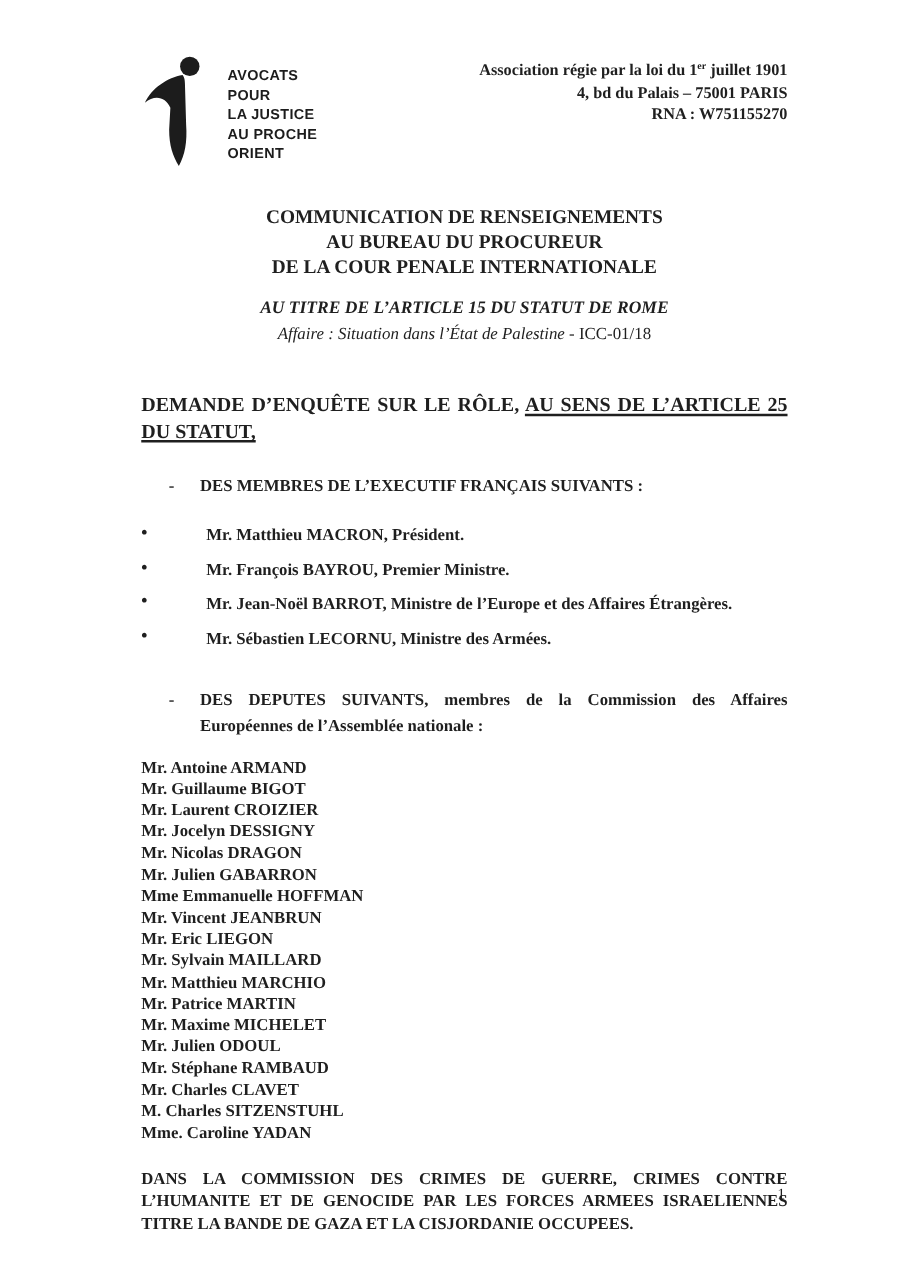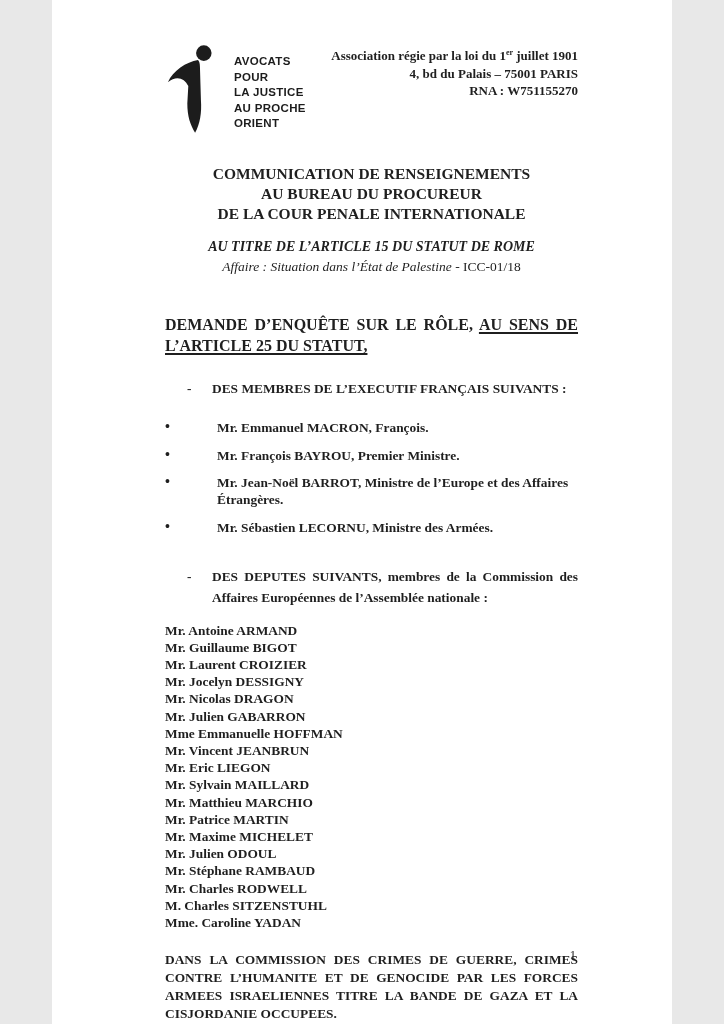--- a/index.html
+++ b/index.html
@@ -1,19 +1,19 @@
 <!DOCTYPE html>
 <html><head>
 <meta charset="utf-8">
 <style>
   * { margin: 0; padding: 0; box-sizing: border-box; }
   html, body { background: #e8e8e8; }
   .page {
     position: relative;
-    width: 620px;
+    width: 724px;
     height: 1024px;
     margin: 0 auto;
     background: #ffffff;
     color: #1f1f1f;
     font-family: "Liberation Serif", serif;
     overflow: hidden;
   }
   .content {
     padding: 40px 94px 0 113px;
   }
@@ -154,21 +154,21 @@
     <p class="demande">
       <span>DEMANDE D’ENQUÊTE SUR LE RÔLE, </span><span class="u">AU SENS DE L’ARTICLE 25 DU STATUT,</span>
     </p>
 
     <div class="dash-item">
       <span class="marker">-</span>
       <span>DES MEMBRES DE L’EXECUTIF FRANÇAIS SUIVANTS :</span>
     </div>
 
     <ul class="bullet-list">
-      <li><span class="marker">•</span><span>Mr. Emmanuel MACRON, François.</span></li>
+      <li><span class="marker">•</span><span>Mr. Matthieu MACRON, Président.</span></li>
       <li><span class="marker">•</span><span>Mr. François BAYROU, Premier Ministre.</span></li>
       <li><span class="marker">•</span><span>Mr. Jean-Noël BARROT, Ministre de l’Europe et des Affaires Étrangères.</span></li>
       <li><span class="marker">•</span><span>Mr. Sébastien LECORNU, Ministre des Armées.</span></li>
     </ul>
 
     <div class="dash-item justified" style="margin-top:30px">
       <span class="marker">-</span>
       <span>DES DEPUTES SUIVANTS, membres de la Commission des Affaires Européennes de l’Assemblée nationale :</span>
     </div>
 
@@ -181,21 +181,21 @@
       <div>Mr. Julien GABARRON</div>
       <div>Mme Emmanuelle HOFFMAN</div>
       <div>Mr. Vincent JEANBRUN</div>
       <div>Mr. Eric LIEGON</div>
       <div>Mr. Sylvain MAILLARD</div>
       <div>Mr. Matthieu MARCHIO</div>
       <div>Mr. Patrice MARTIN</div>
       <div>Mr. Maxime MICHELET</div>
       <div>Mr. Julien ODOUL</div>
       <div>Mr. Stéphane RAMBAUD</div>
-      <div>Mr. Charles RODWELL</div>
+      <div>Mr. Charles CLAVET</div>
       <div>M. Charles SITZENSTUHL</div>
       <div>Mme. Caroline YADAN</div>
     </div>
 
     <p class="closing">DANS LA COMMISSION DES CRIMES DE GUERRE, CRIMES CONTRE L’HUMANITE ET DE GENOCIDE PAR LES FORCES ARMEES ISRAELIENNES TITRE LA BANDE DE GAZA ET LA CISJORDANIE OCCUPEES.</p>
 
   </div>
 
   <div class="page-number">1</div>
 </div>

